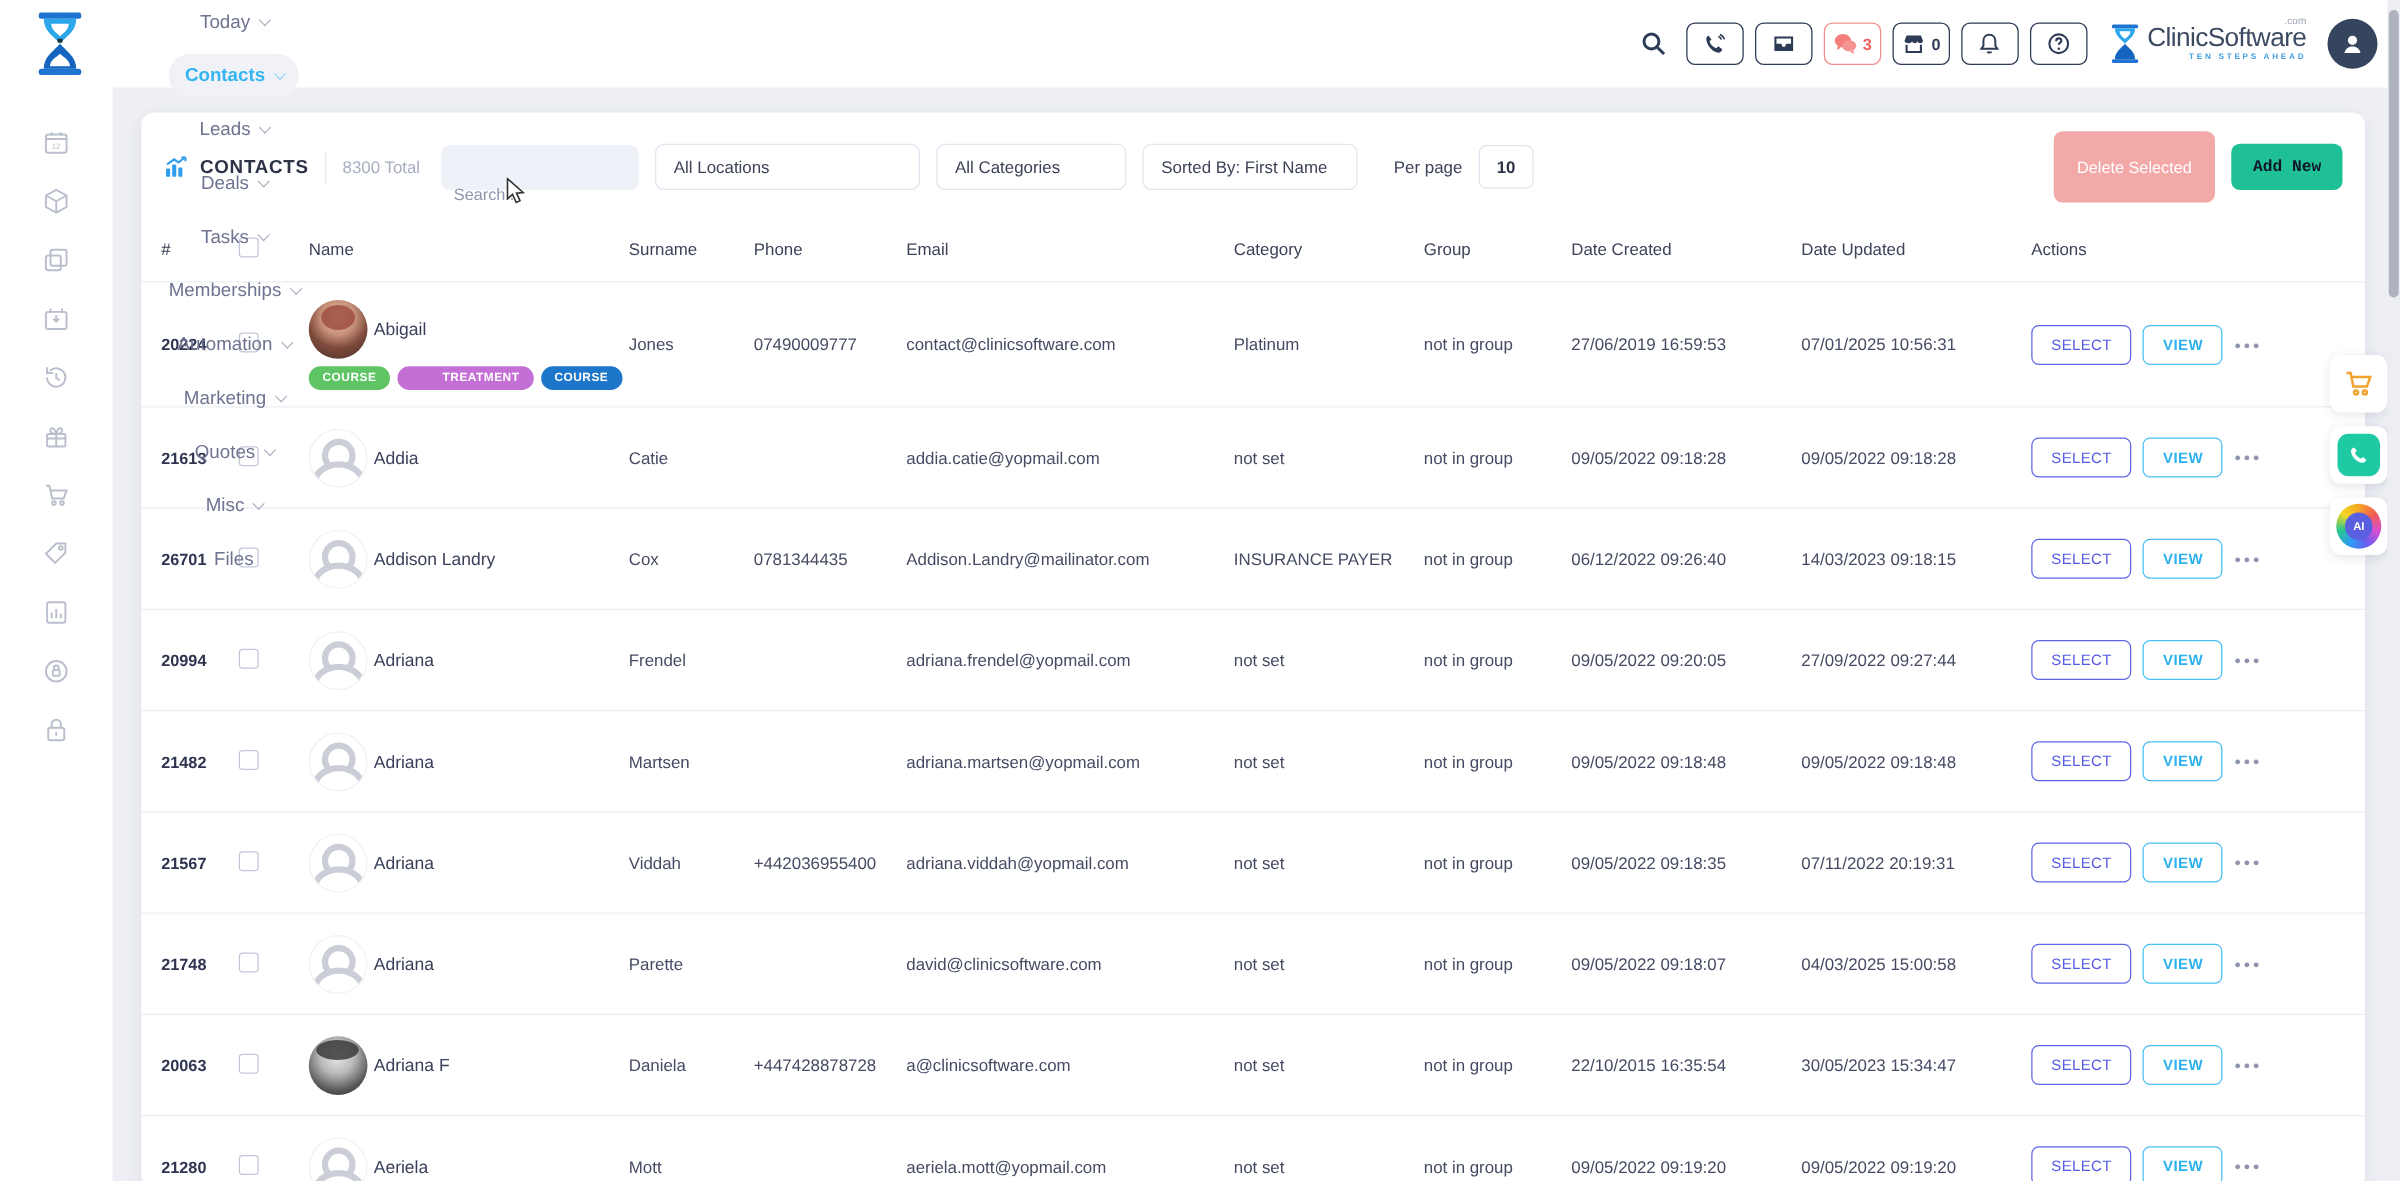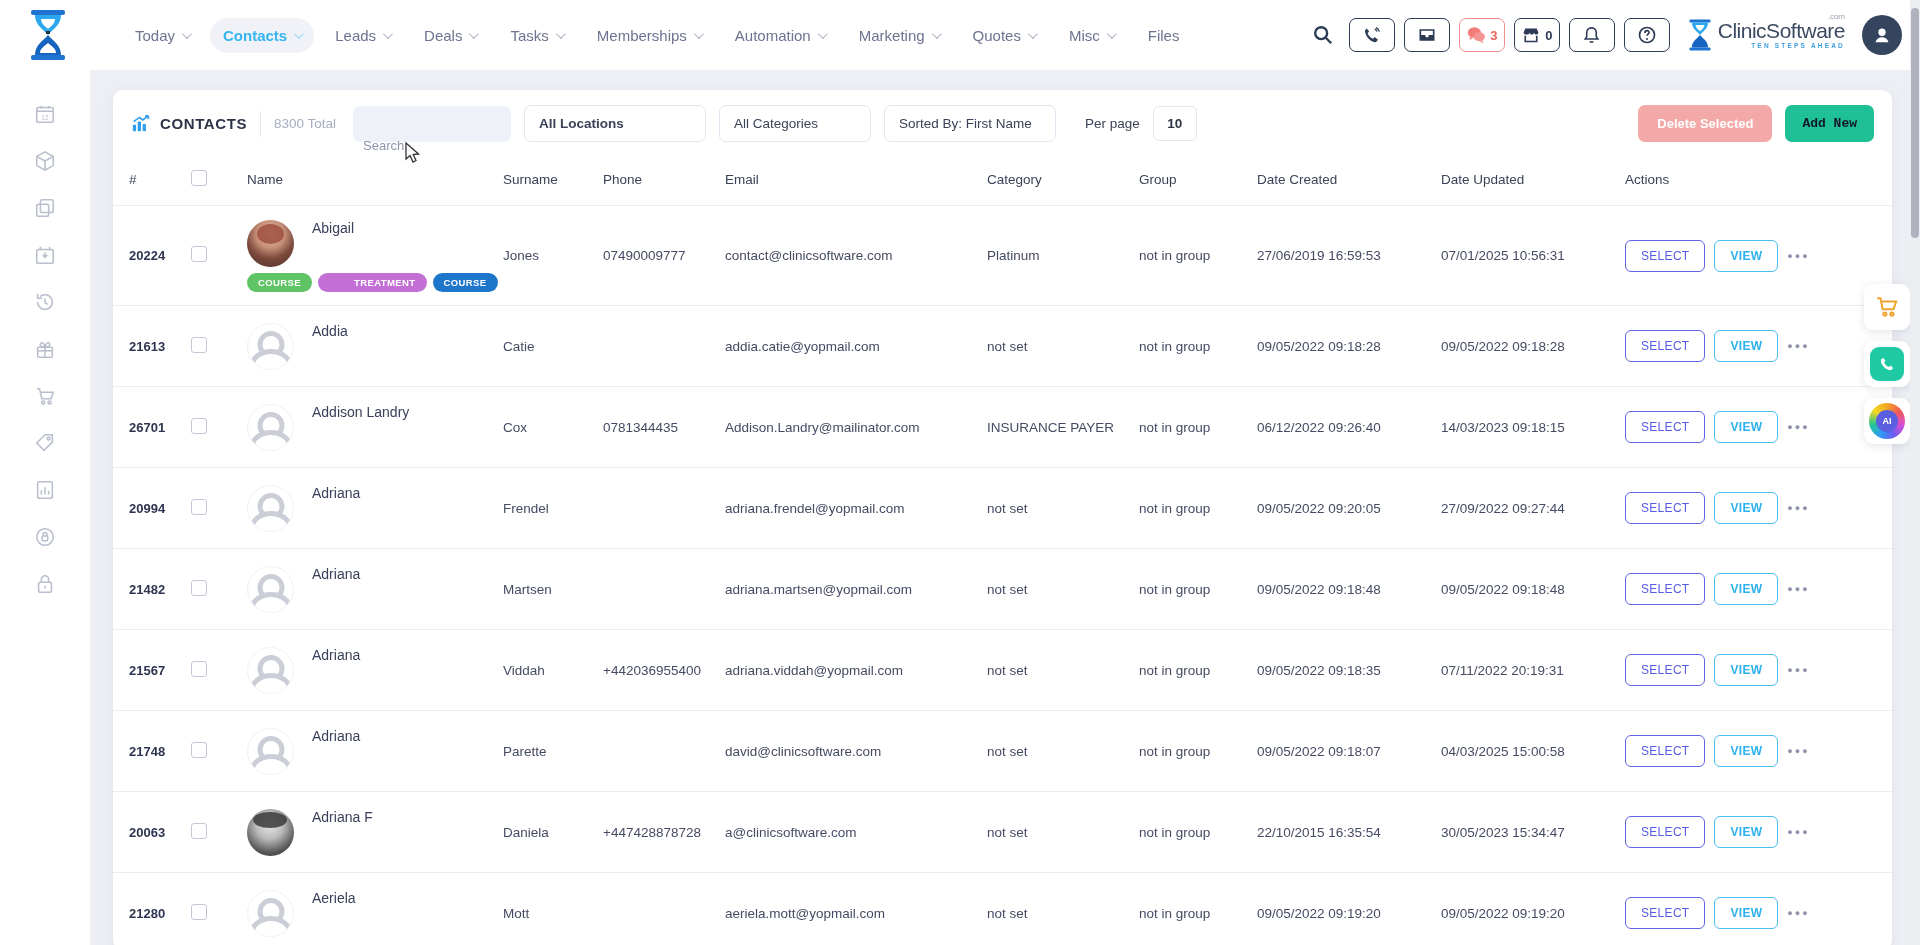--- a/index.html
+++ b/index.html
@@ -2,21 +2,21 @@
 <html><head>
 <meta charset="utf-8">
 <style>
   * { margin:0; padding:0; box-sizing:border-box; }
   html,body { width:1920px; height:945px; overflow:hidden; background:#edeff4;
               font-family:"Liberation Sans", sans-serif; }
 
   
   .topbar { position:absolute; top:0; left:0; width:1920px; height:70px; background:#fff; z-index:30; }
   .logo-box { position:absolute; left:20px; top:6px; width:56px; height:58px; display:flex; align-items:center; justify-content:center; }
-  .nav { position:absolute; left:122px; top:0; height:70px; display:flex; align-items:center; gap:8px; }
+  .nav { position:absolute; left:122px; top:0; height:70px; display:flex; align-items:center; gap:8px;flex-direction:column; }
   .nav-item { display:flex; align-items:center; gap:7px; padding:9px 13px; border-radius:20px;
               font-size:15px; color:#6e7390; cursor:pointer; white-space:nowrap; }
   .nav-item.active { background:#f1f2f8; color:#35b5f0; font-weight:bold; }
   .chev { width:7px; height:7px; border-right:1.6px solid #a9aec2; border-bottom:1.6px solid #a9aec2;
           transform:rotate(45deg) translateY(-2px); }
   .nav-item.active .chev { border-color:#8fd6f7; }
 
   .top-right { position:absolute; right:18px; top:0; height:70px; display:flex; align-items:center; gap:9px; }
   .icon-btn { width:46px; height:34px; border:1.6px solid #2d3b55; border-radius:7px; background:#fff;
               display:flex; align-items:center; justify-content:center; gap:4px; cursor:pointer; }
@@ -45,45 +45,45 @@
   .f-title { display:flex; align-items:center; gap:9px; }
   .f-title .t { font-size:15px; font-weight:bold; color:#2d3347; letter-spacing:.6px; }
   .vsep { width:1px; height:26px; background:#e3e6ee; }
   .f-total { font-size:13.5px; color:#a7aec1; margin-right:4px; }
   .search-box { width:158px; height:36px; background:#eef1f7; border-radius:7px; display:flex; align-items:center; padding:0 10px; }
   .search-box input { border:none; background:transparent; outline:none; flex:1; font-size:13px; color:#525a72;
                       font-family:"Liberation Sans",sans-serif;margin-top:44px; }
   .search-box input::placeholder { color:#8e95ab; }
   .sel { height:37px; background:#fff; border:1px solid #e2e5ef; border-radius:7px; display:flex; align-items:center;
          padding:0 14px; font-size:13.5px; color:#3c4257; cursor:pointer; white-space:nowrap; }
-  .sel.loc { width:182px;font-weight:bold; }
+  .sel.loc { width:212px; }
   .sel.cat { width:152px; }
   .sel.sort { width:172px; }
   .perpage-lbl { font-size:13.5px; color:#3c4257; margin-left:16px; }
   .perpage-box { width:44px; height:35px; border:1px solid #e2e5ef; border-radius:6px; display:flex; align-items:center;
                  justify-content:center; font-size:13.5px; font-weight:bold; color:#2d3347; cursor:text; }
   .f-spacer { flex:1; }
-  .btn-del { background:#f2a9a8; color:#fff; border:none; border-radius:7px; padding:11px 19px; font-size:13px;
-             font-weight:bold; cursor:pointer; font-family:"Liberation Sans",sans-serif; }
+  .btn-del { background:#f2a9a8; color:#fff; border:none; border-radius:7px; padding:21px 19px; font-size:13px;
+             font-weight:normal; cursor:pointer; font-family:"Liberation Sans",sans-serif; }
   .btn-add { background:#1fc095; color:#0f172a; border:none; border-radius:7px; padding:11px 17px; font-size:13px;
              font-weight:bold; cursor:pointer; font-family:Liberation Mono, monospace; }
 
   
   .tbl { width:100%; }
   .trow { display:grid; grid-template-columns:62px 56px 256px 100px 122px 262px 152px 118px 184px 184px 1fr;
           align-items:center; padding:0 16px; }
   .thead { height:52px; font-size:13.5px; color:#3c4257; }
   .thead > div { font-weight:normal; }
   .drow { min-height:81px; border-top:1px solid #ecedf3; font-size:13.5px; color:#454b63; }
   .drow.tall { min-height:100px; }
   .cell-id { font-weight:bold; color:#2f3550; font-size:13px; }
   .cb { width:16px; height:16px; border:1.5px solid #c3c8d6; border-radius:3px; background:#fff;
         appearance:none; -webkit-appearance:none; cursor:pointer; }
   .name-cell { display:flex; flex-direction:column; justify-content:center; gap:6px; }
-  .name-top { display:flex; gap:18px; }
+  .name-top { display:flex; align-items:center; gap:5px; }
   .avatar { width:47px; height:47px; border-radius:50%; flex:0 0 47px; position:relative; overflow:hidden; }
   .av-silhouette { background:#fff; border:1px solid #f0f1f4; }
   .av-silhouette::before { content:''; position:absolute; top:7px; left:50%; transform:translateX(-50%);
         width:17px; height:17px; border-radius:50%; border:5px solid #ccced7; }
   .av-silhouette::after { content:''; position:absolute; bottom:-14px; left:50%; transform:translateX(-50%);
         width:33px; height:24px; border-radius:50%; border:5px solid #ccced7; background:#fff; }
   .av-photo-color { background:radial-gradient(circle at 50% 30%, #e8c2ae 0%, #c58e77 35%, #7d4a3c 60%, #4a2e2a 100%); }
   .av-photo-color::before { content:''; position:absolute; top:4px; left:10px; width:27px; height:20px;
         border-radius:50%; background:#9b4a3a; opacity:.8; }
   .av-photo-bw { background:radial-gradient(circle at 48% 35%, #e8e8e8 0%, #b9b9b9 35%, #565656 70%, #2c2c2c 100%); }

